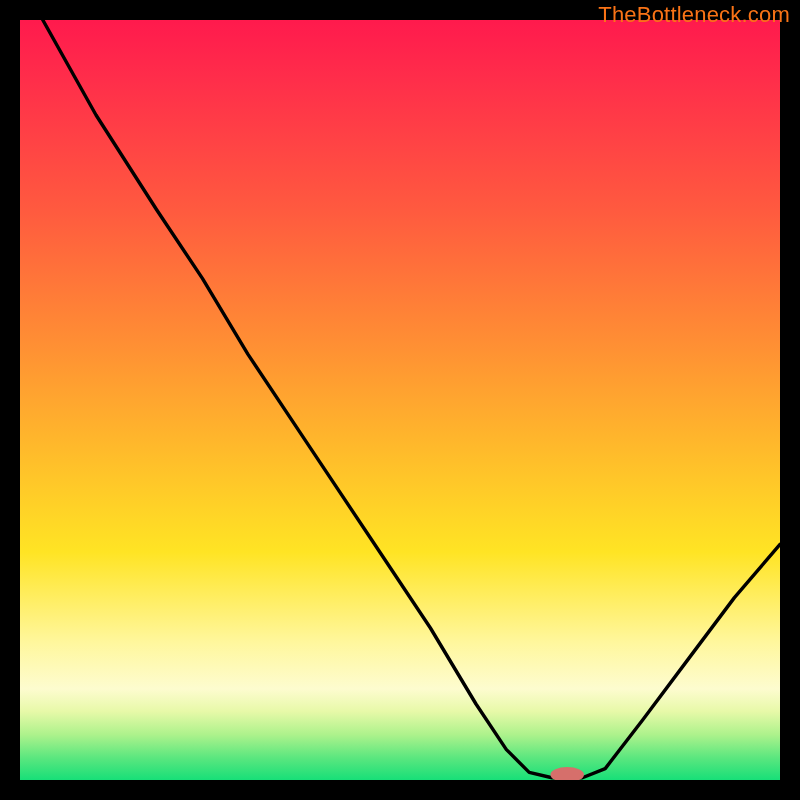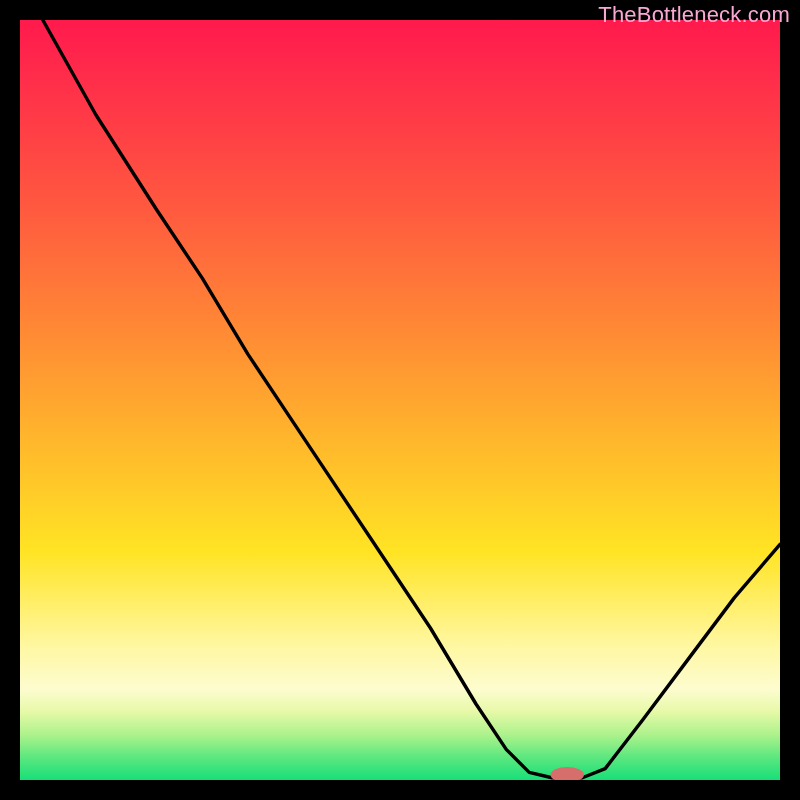--- a/index.html
+++ b/index.html
@@ -11,21 +11,21 @@
   .stage {
     position: relative;
     width: 800px;
     height: 800px;
     background: #000;
   }
   .watermark {
     position: absolute;
     top: 2px;
     right: 10px;
-    color: #f9a8d4;
+    color: #f97316;
     font-size: 22px;
     font-weight: 500;
     letter-spacing: 0.2px;
     z-index: 3;
   }
   .plot-area {
     position: absolute;
     left: 20px;
     top: 20px;
     width: 760px;

